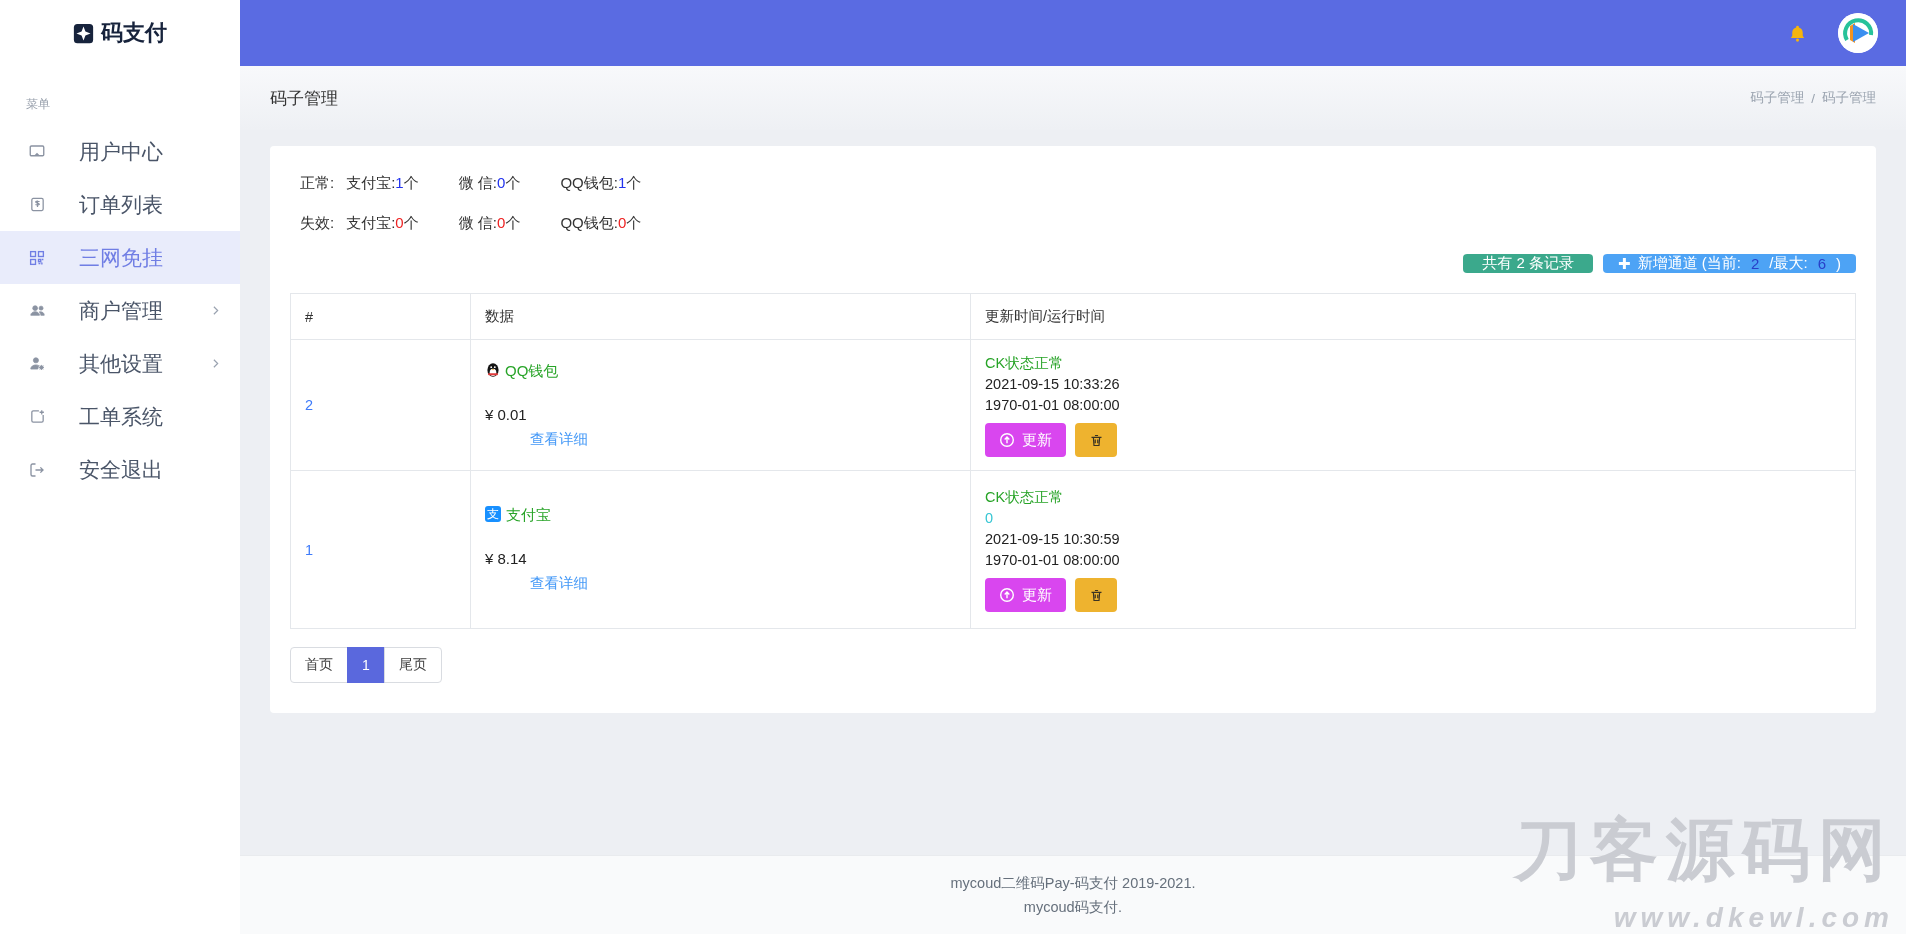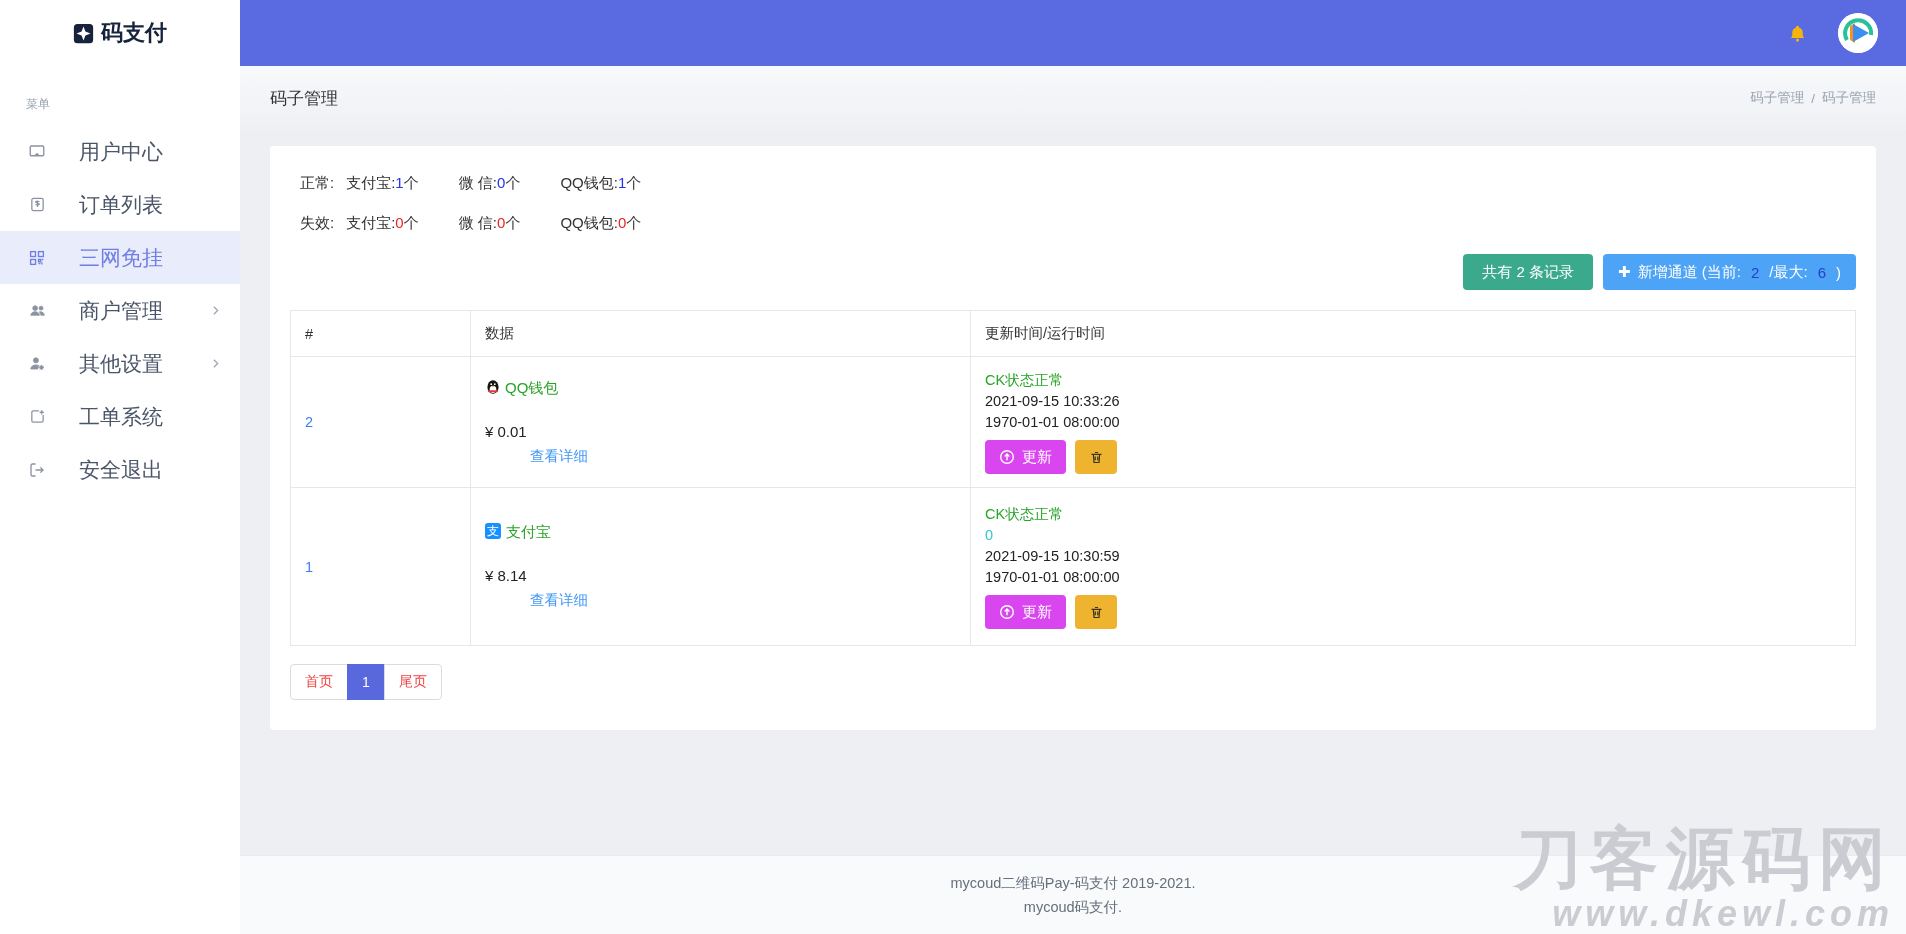--- a/index.html
+++ b/index.html
@@ -45,21 +45,21 @@
   
   .stats { padding:2px 10px 0; font-size:15px; }
   .stat-row { display:flex; align-items:center; margin-bottom:21px; }
   .stat-label { margin-right:12px; }
   .stat-pair { margin-right:40px; }
   .num-blue { color:#2233ee; }
   .num-red  { color:#ee2222; }
 
   
   .toolbar { display:flex; justify-content:flex-end; gap:10px; margin:8px 0 20px; }
-  .btn { border:none; border-radius:4px; height:36px; font-size:15px; color:#fff;
+  .btn { border:none; border-radius:4px; height:19px; font-size:15px; color:#fff;
          display:inline-flex; align-items:center; cursor:pointer;
          font-family:"Liberation Sans","DejaVu Sans",sans-serif; }
   .btn-records { background:#3ba98c; padding:0 19px; }
   .btn-add { background:#4da3f5; padding:0 15px; gap:7px; }
   .btn-add .num { color:#283fc8; margin:0 3px; }
 
   
   table { width:100%; border-collapse:collapse; font-size:14.5px; color:#333; }
   th, td { border:1px solid #e4e7eb; text-align:left; padding:13px 14px; }
   th { font-weight:400; }
@@ -79,35 +79,35 @@
 
   
   .alipay-badge { width:16px; height:16px; background:#1890ff; color:#fff; font-size:12px;
                   border-radius:3px; display:inline-flex; align-items:center; justify-content:center;
                   margin-right:3px; }
 
   
   .pagination { display:flex; margin-top:18px; padding-left:0; }
   .page-btn { height:36px; min-width:46px; padding:0 14px; background:#fff;
               border:1px solid #d9dce1; display:flex; align-items:center; justify-content:center;
-              font-size:14px; color:#ef4444; cursor:pointer; margin-left:-1px; }
+              font-size:14px; color:#404040; cursor:pointer; margin-left:-1px; }
   .page-btn:first-child { border-radius:4px 0 0 4px; margin-left:0; }
   .page-btn:last-child { border-radius:0 4px 4px 0; }
   .page-btn.active { background:#5a68dd; border-color:#5a68dd; color:#fff; min-width:38px; padding:0; }
 
   
   .footer { height:79px; background:#f9fafb; border-top:1px solid #e9ebee; flex-shrink:0;
             display:flex; flex-direction:column; align-items:center; justify-content:center;
             gap:5px; font-size:14.5px; color:#66707c; }
 
   
   .watermark { position:absolute; right:12px; bottom:2px; text-align:right; z-index:6;
                color:#caccd2; pointer-events:none; line-height:1; }
   .watermark .wm1 { font-size:68px; font-weight:800; letter-spacing:8px; }
-  .watermark .wm2 { font-size:36px; font-weight:800; font-style:italic; letter-spacing:5px; margin-top:4px; }
+  .watermark .wm2 { font-size:28px; font-weight:800; font-style:italic; letter-spacing:5px; margin-top:21px; }
 </style>
 </head>
 <body>
 
 <div class="app">
 
   <aside class="sidebar">
     <div class="logo">
       <span style="display:flex;">
         <svg width="21" height="21" viewBox="0 0 24 24">

